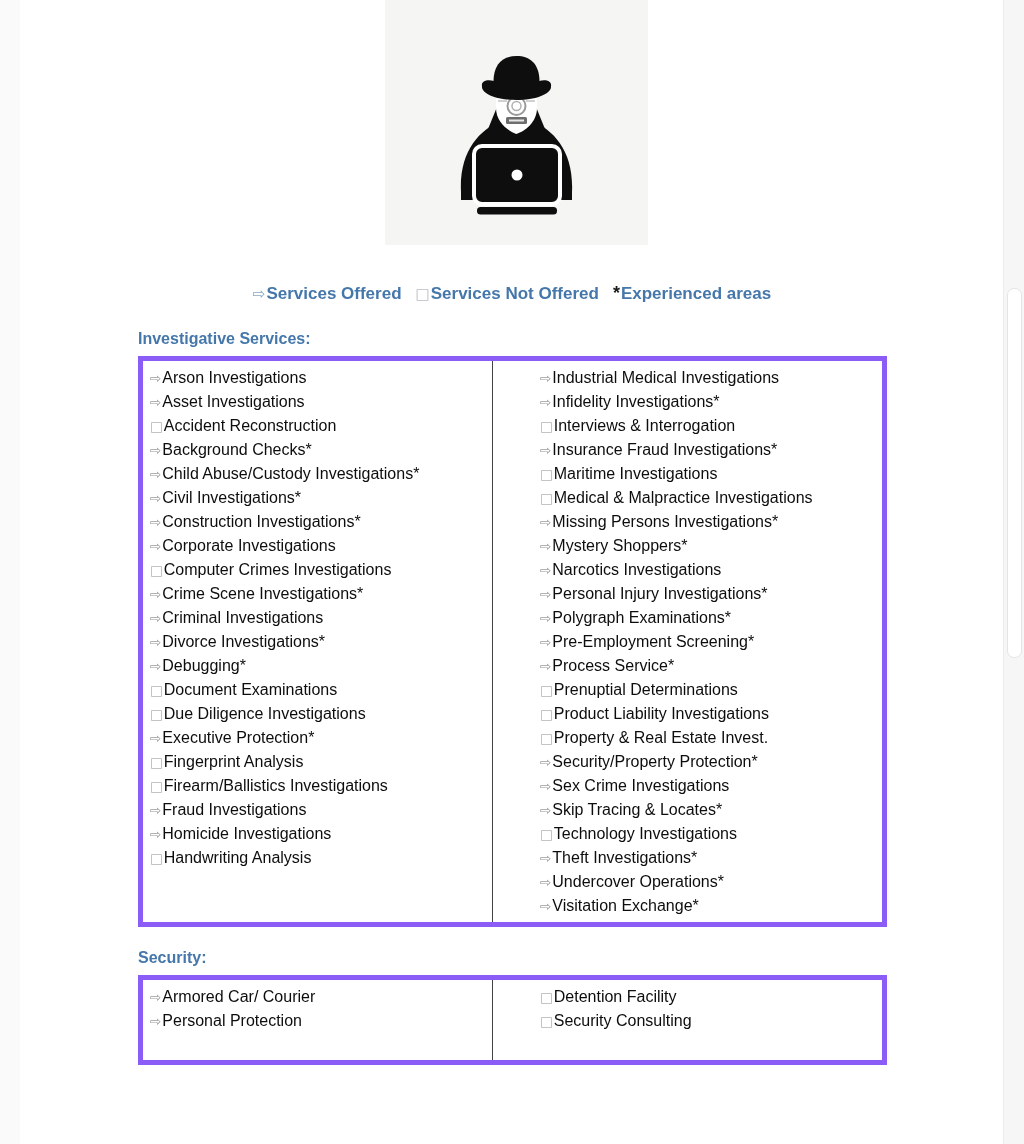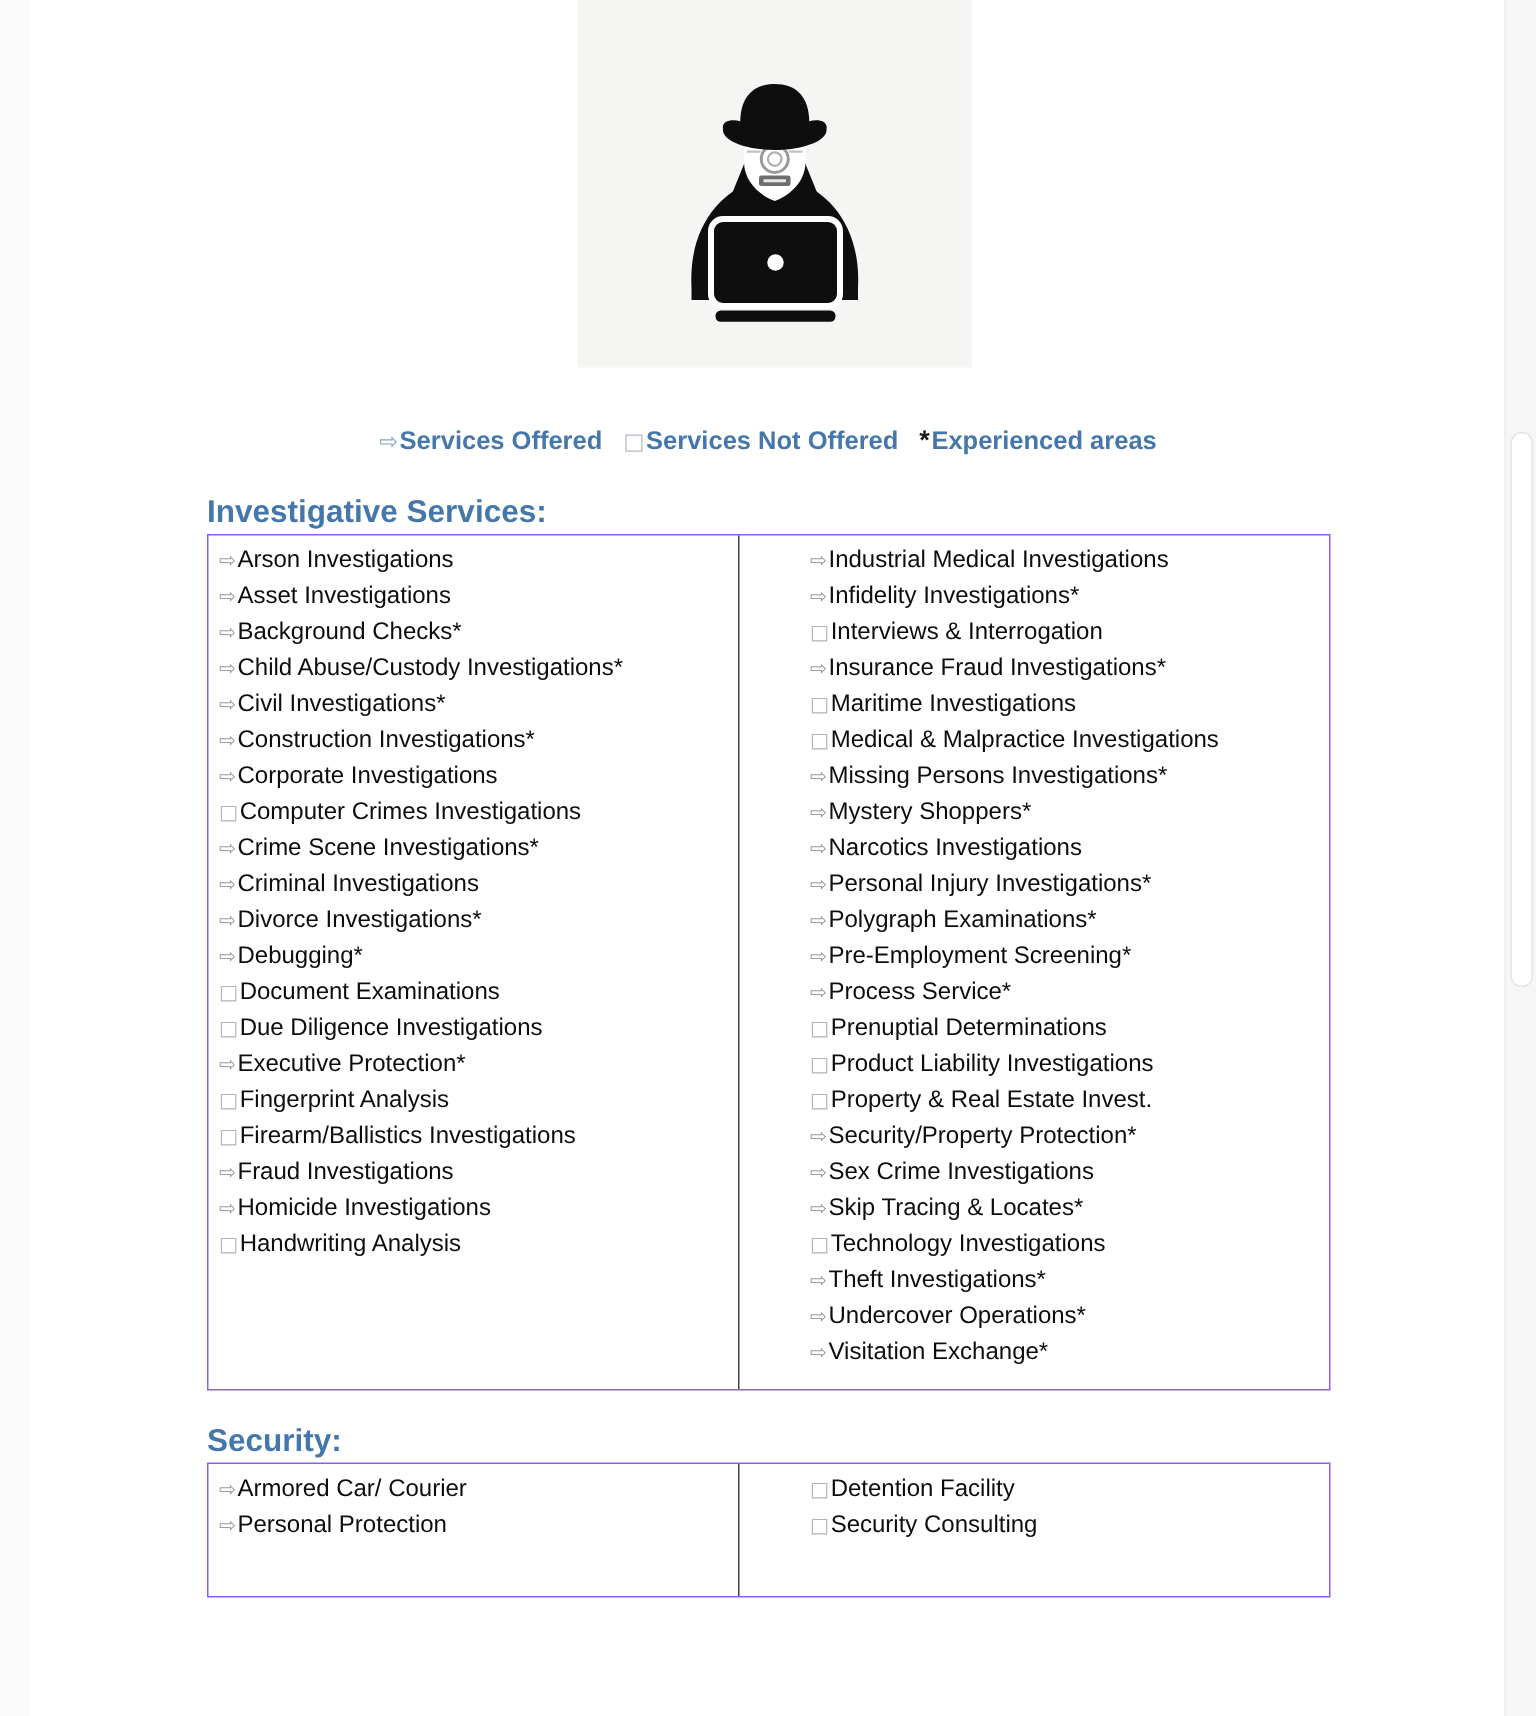--- a/index.html
+++ b/index.html
@@ -34,28 +34,28 @@
     display:flex; justify-content:center; align-items:baseline; gap:14px;
     font-size:17px; font-weight:bold; color:#4577aa; line-height:22px;
   }
   .legend-item { display:inline-flex; align-items:baseline; }
   .legend .glyph-arrow  { font-family:"DejaVu Sans", sans-serif; color:#8aa6c2; font-size:15px; font-weight:normal; margin-right:1px; }
   .legend .glyph-square { font-family:"DejaVu Sans", sans-serif; color:#b5bcc3; font-size:15px; font-weight:normal; margin-right:1px; }
   .legend .glyph-asterisk { color:#1a1a1a; font-size:18px; margin-right:1px; }
   
   .section-title {
     position:absolute; left:138px;
-    font-size:21px; font-weight:bold; color:#4577aa;
+    font-size:16px; font-weight:bold; color:#4577aa;
   }
   #title-investigative { top:330px; }
   #title-security { top:949px; }
   
   .svc-table {
     position:absolute; left:138px; width:749px;
-    border:1px solid #8b5cf6; box-sizing:border-box;
+    border:5px solid #8b5cf6; box-sizing:border-box;
     display:flex; background:#ffffff;gap:40px;
   }
   #table-investigative { top:356px; height:571px; }
   #table-security { top:975px; height:90px; }
   .svc-col {
     box-sizing:border-box; width:374px; padding:5px 4px 0 7px; overflow:hidden;
   }
   .svc-col.left { border-right:1px solid #424242; }
   .svc-col.right { width:373px; }
   .svc-item {
@@ -112,20 +112,21 @@
     <span>Experienced areas</span>
   </span>
 </div>
 
 <div class="section-title" id="title-investigative">Investigative Services:</div>
 
 <div class="svc-table" id="table-investigative">
   <div class="svc-col left">
       <div class="svc-item"><span class="svc-icon arrow">⇨</span><span>Arson Investigations</span></div>
       <div class="svc-item"><span class="svc-icon arrow">⇨</span><span>Asset Investigations</span></div>
+      <div class="svc-item"><span class="svc-icon square">□</span><span>Accident Reconstruction</span></div>
       <div class="svc-item"><span class="svc-icon arrow">⇨</span><span>Background Checks*</span></div>
       <div class="svc-item"><span class="svc-icon arrow">⇨</span><span>Child Abuse/Custody Investigations*</span></div>
       <div class="svc-item"><span class="svc-icon arrow">⇨</span><span>Civil Investigations*</span></div>
       <div class="svc-item"><span class="svc-icon arrow">⇨</span><span>Construction Investigations*</span></div>
       <div class="svc-item"><span class="svc-icon arrow">⇨</span><span>Corporate Investigations</span></div>
       <div class="svc-item"><span class="svc-icon square">□</span><span>Computer Crimes Investigations</span></div>
       <div class="svc-item"><span class="svc-icon arrow">⇨</span><span>Crime Scene Investigations*</span></div>
       <div class="svc-item"><span class="svc-icon arrow">⇨</span><span>Criminal Investigations</span></div>
       <div class="svc-item"><span class="svc-icon arrow">⇨</span><span>Divorce Investigations*</span></div>
       <div class="svc-item"><span class="svc-icon arrow">⇨</span><span>Debugging*</span></div>

